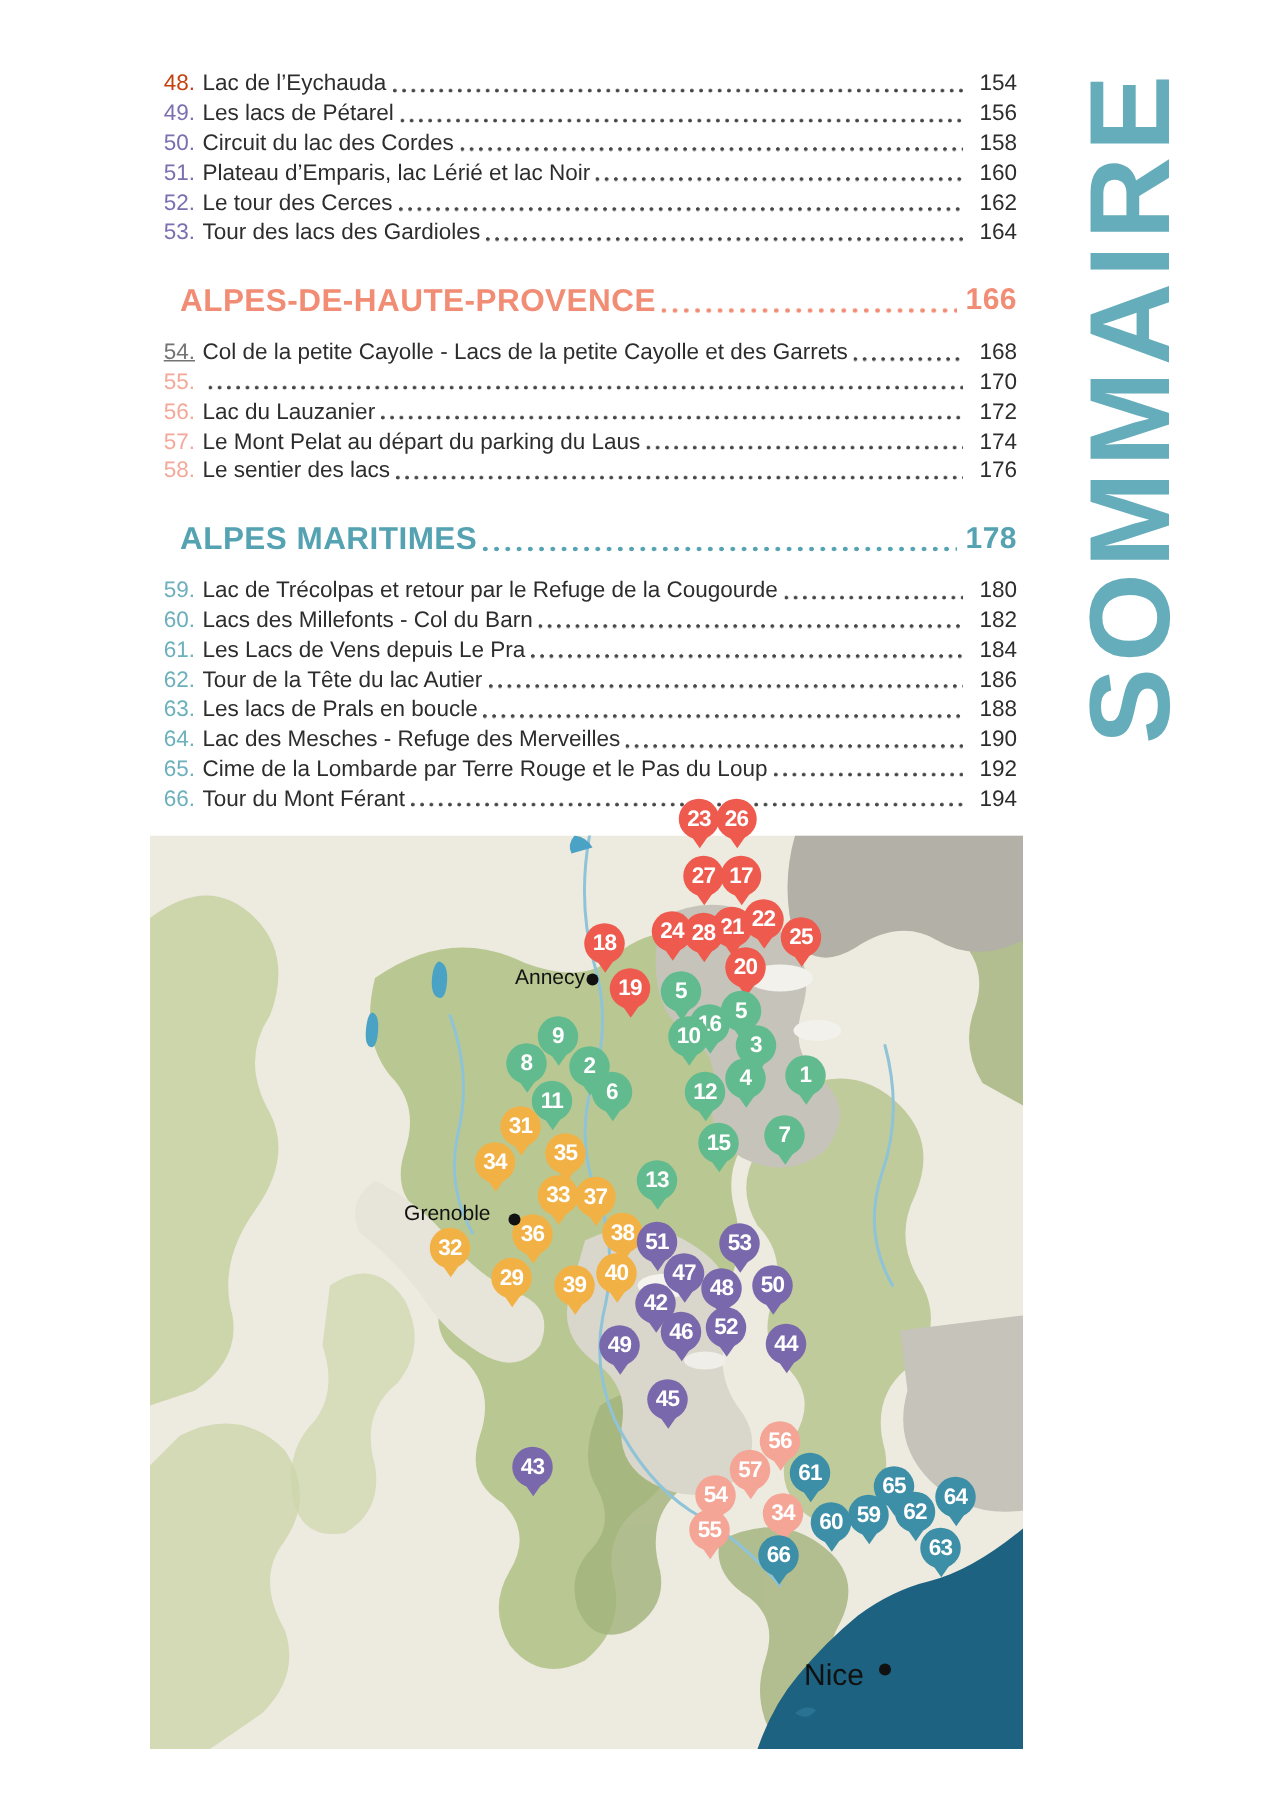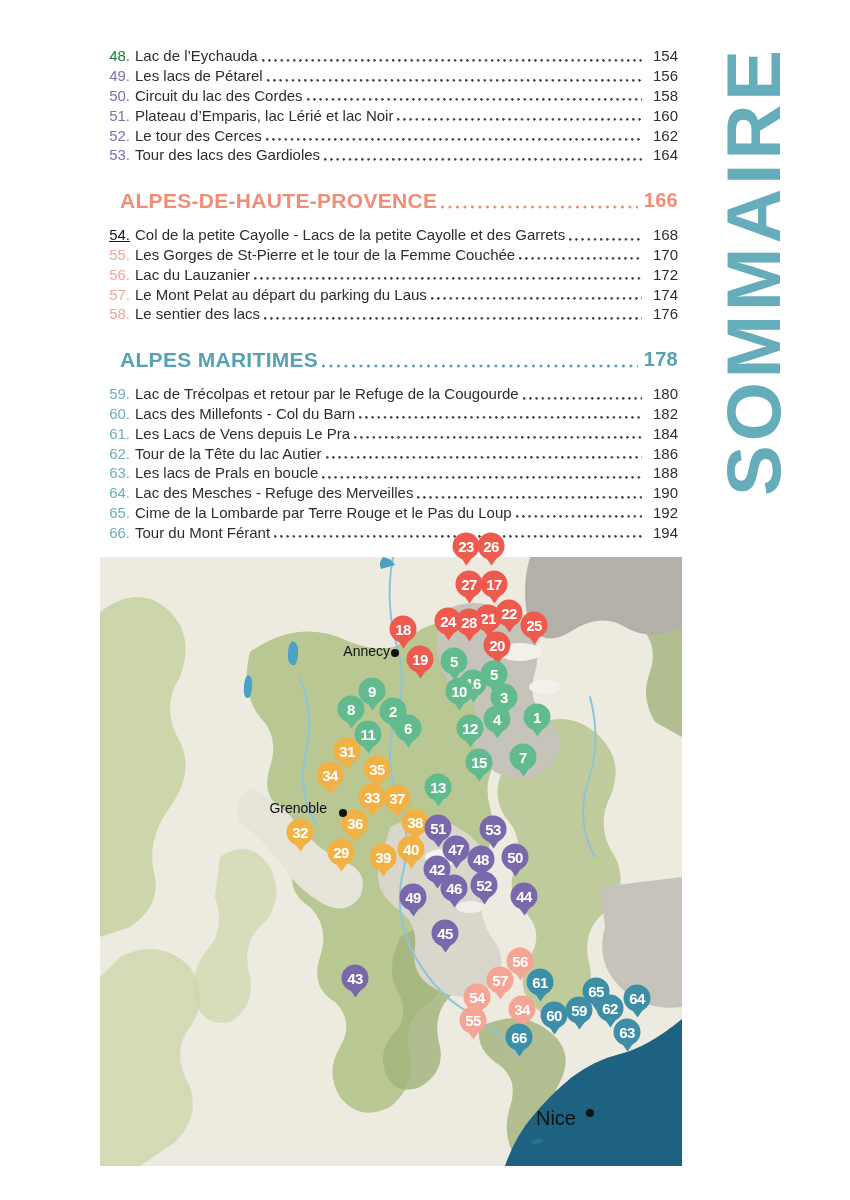--- a/index.html
+++ b/index.html
@@ -61,21 +61,21 @@
   }
 </style>
 </head>
 <body>
 
 <div class="page">
 
   <div class="toc" id="toc">
       <div class="toc-list">
         <div class="toc-row">
-          <span class="toc-num" style="color: #15803d;">48.</span>
+          <span class="toc-num" style="color: #c2410c;">48.</span>
           <span class="toc-label">Lac de l’Eychauda</span>
           <span class="leader"></span>
           <span class="toc-page">154</span>
         </div>
         <div class="toc-row">
           <span class="toc-num" style="color: rgb(124, 111, 176);">49.</span>
           <span class="toc-label">Les lacs de Pétarel</span>
           <span class="leader"></span>
           <span class="toc-page">156</span>
         </div>
@@ -104,28 +104,27 @@
           <span class="toc-page">164</span>
         </div>
       </div>
       <div class="toc-header" style="color: rgb(242, 141, 117); --hc: #f28d75;">
         <span class="hdr-label">ALPES-DE-HAUTE-PROVENCE</span>
         <span class="leader hdr-leader"></span>
         <span class="hdr-page">166</span>
       </div>
       <div class="toc-list">
         <div class="toc-row">
-          <span class="toc-num" style="color: #0f172a; text-decoration: underline;">54.</span>
+          <span class="toc-num" style="color: #737373; text-decoration: underline;">54.</span>
           <span class="toc-label">Col de la petite Cayolle - Lacs de la petite Cayolle et des Garrets</span>
           <span class="leader"></span>
           <span class="toc-page">168</span>
         </div>
         <div class="toc-row">
           <span class="toc-num" style="color: rgb(243, 168, 153);">55.</span>
-          <span class="toc-label">Les Gorges de St-Pierre et le tour de la Femme Couchée</span>
           <span class="leader"></span>
           <span class="toc-page">170</span>
         </div>
         <div class="toc-row">
           <span class="toc-num" style="color: rgb(243, 168, 153);">56.</span>
           <span class="toc-label">Lac du Lauzanier</span>
           <span class="leader"></span>
           <span class="toc-page">172</span>
         </div>
         <div class="toc-row">

